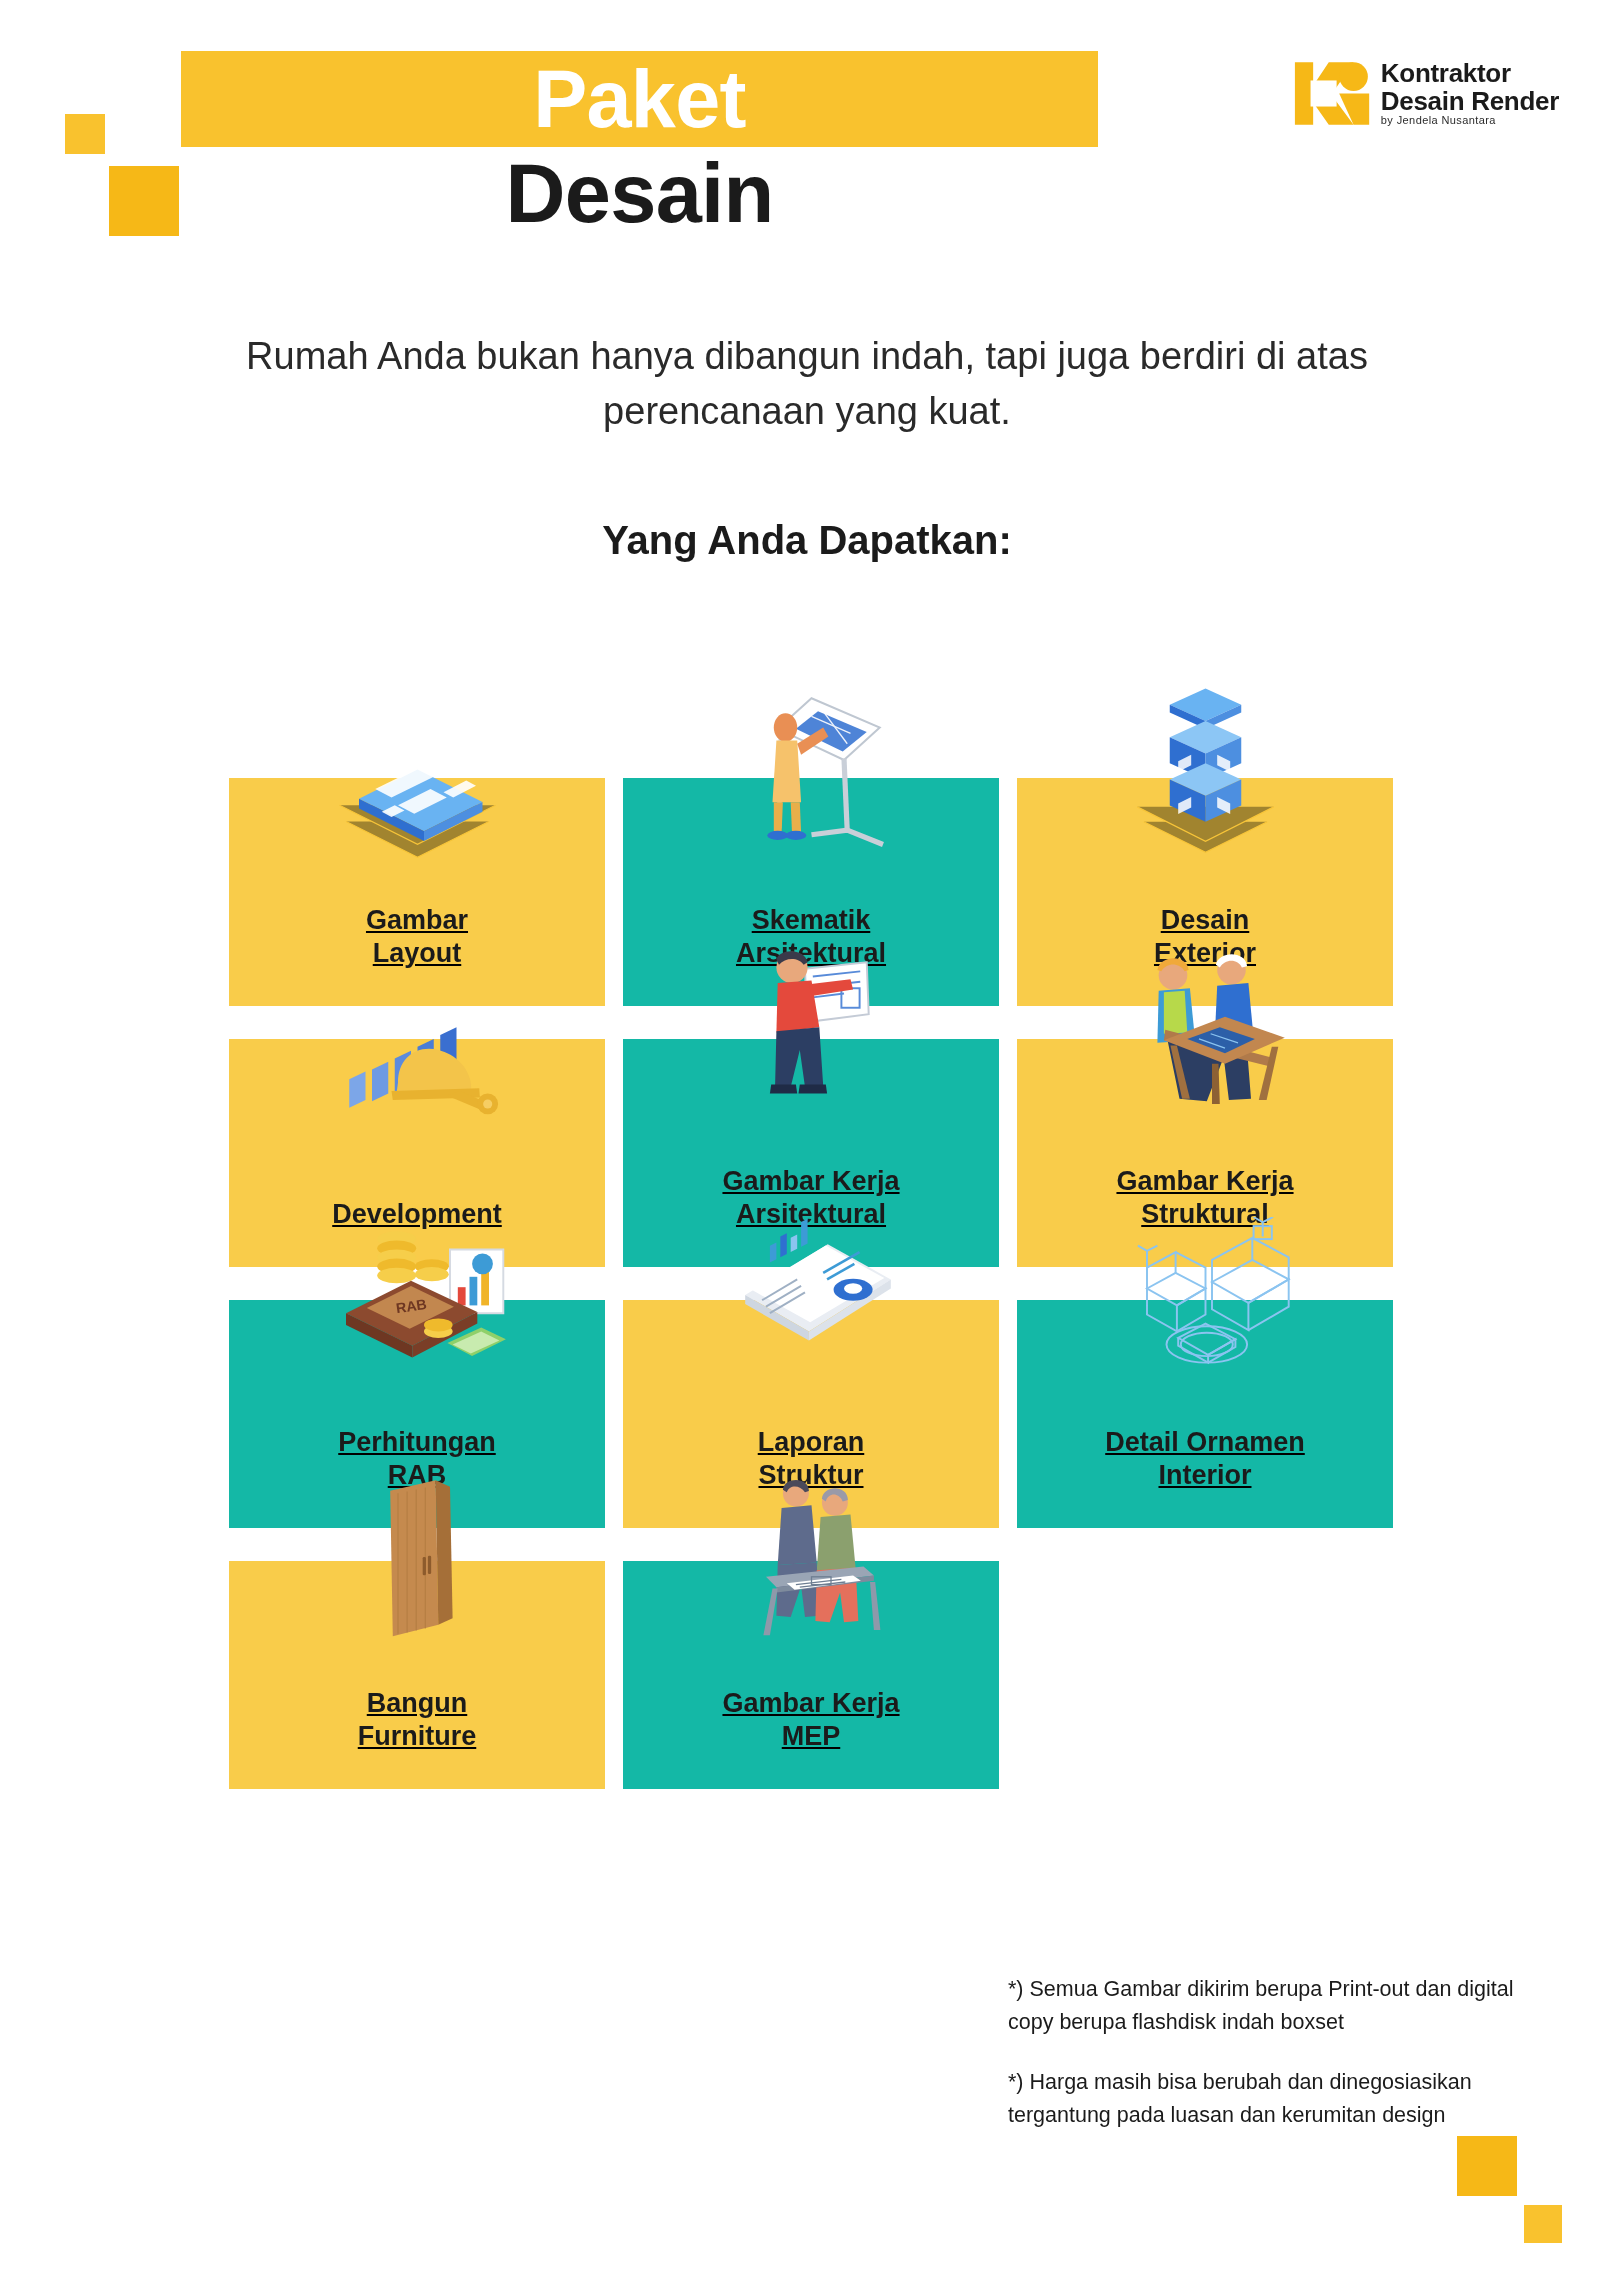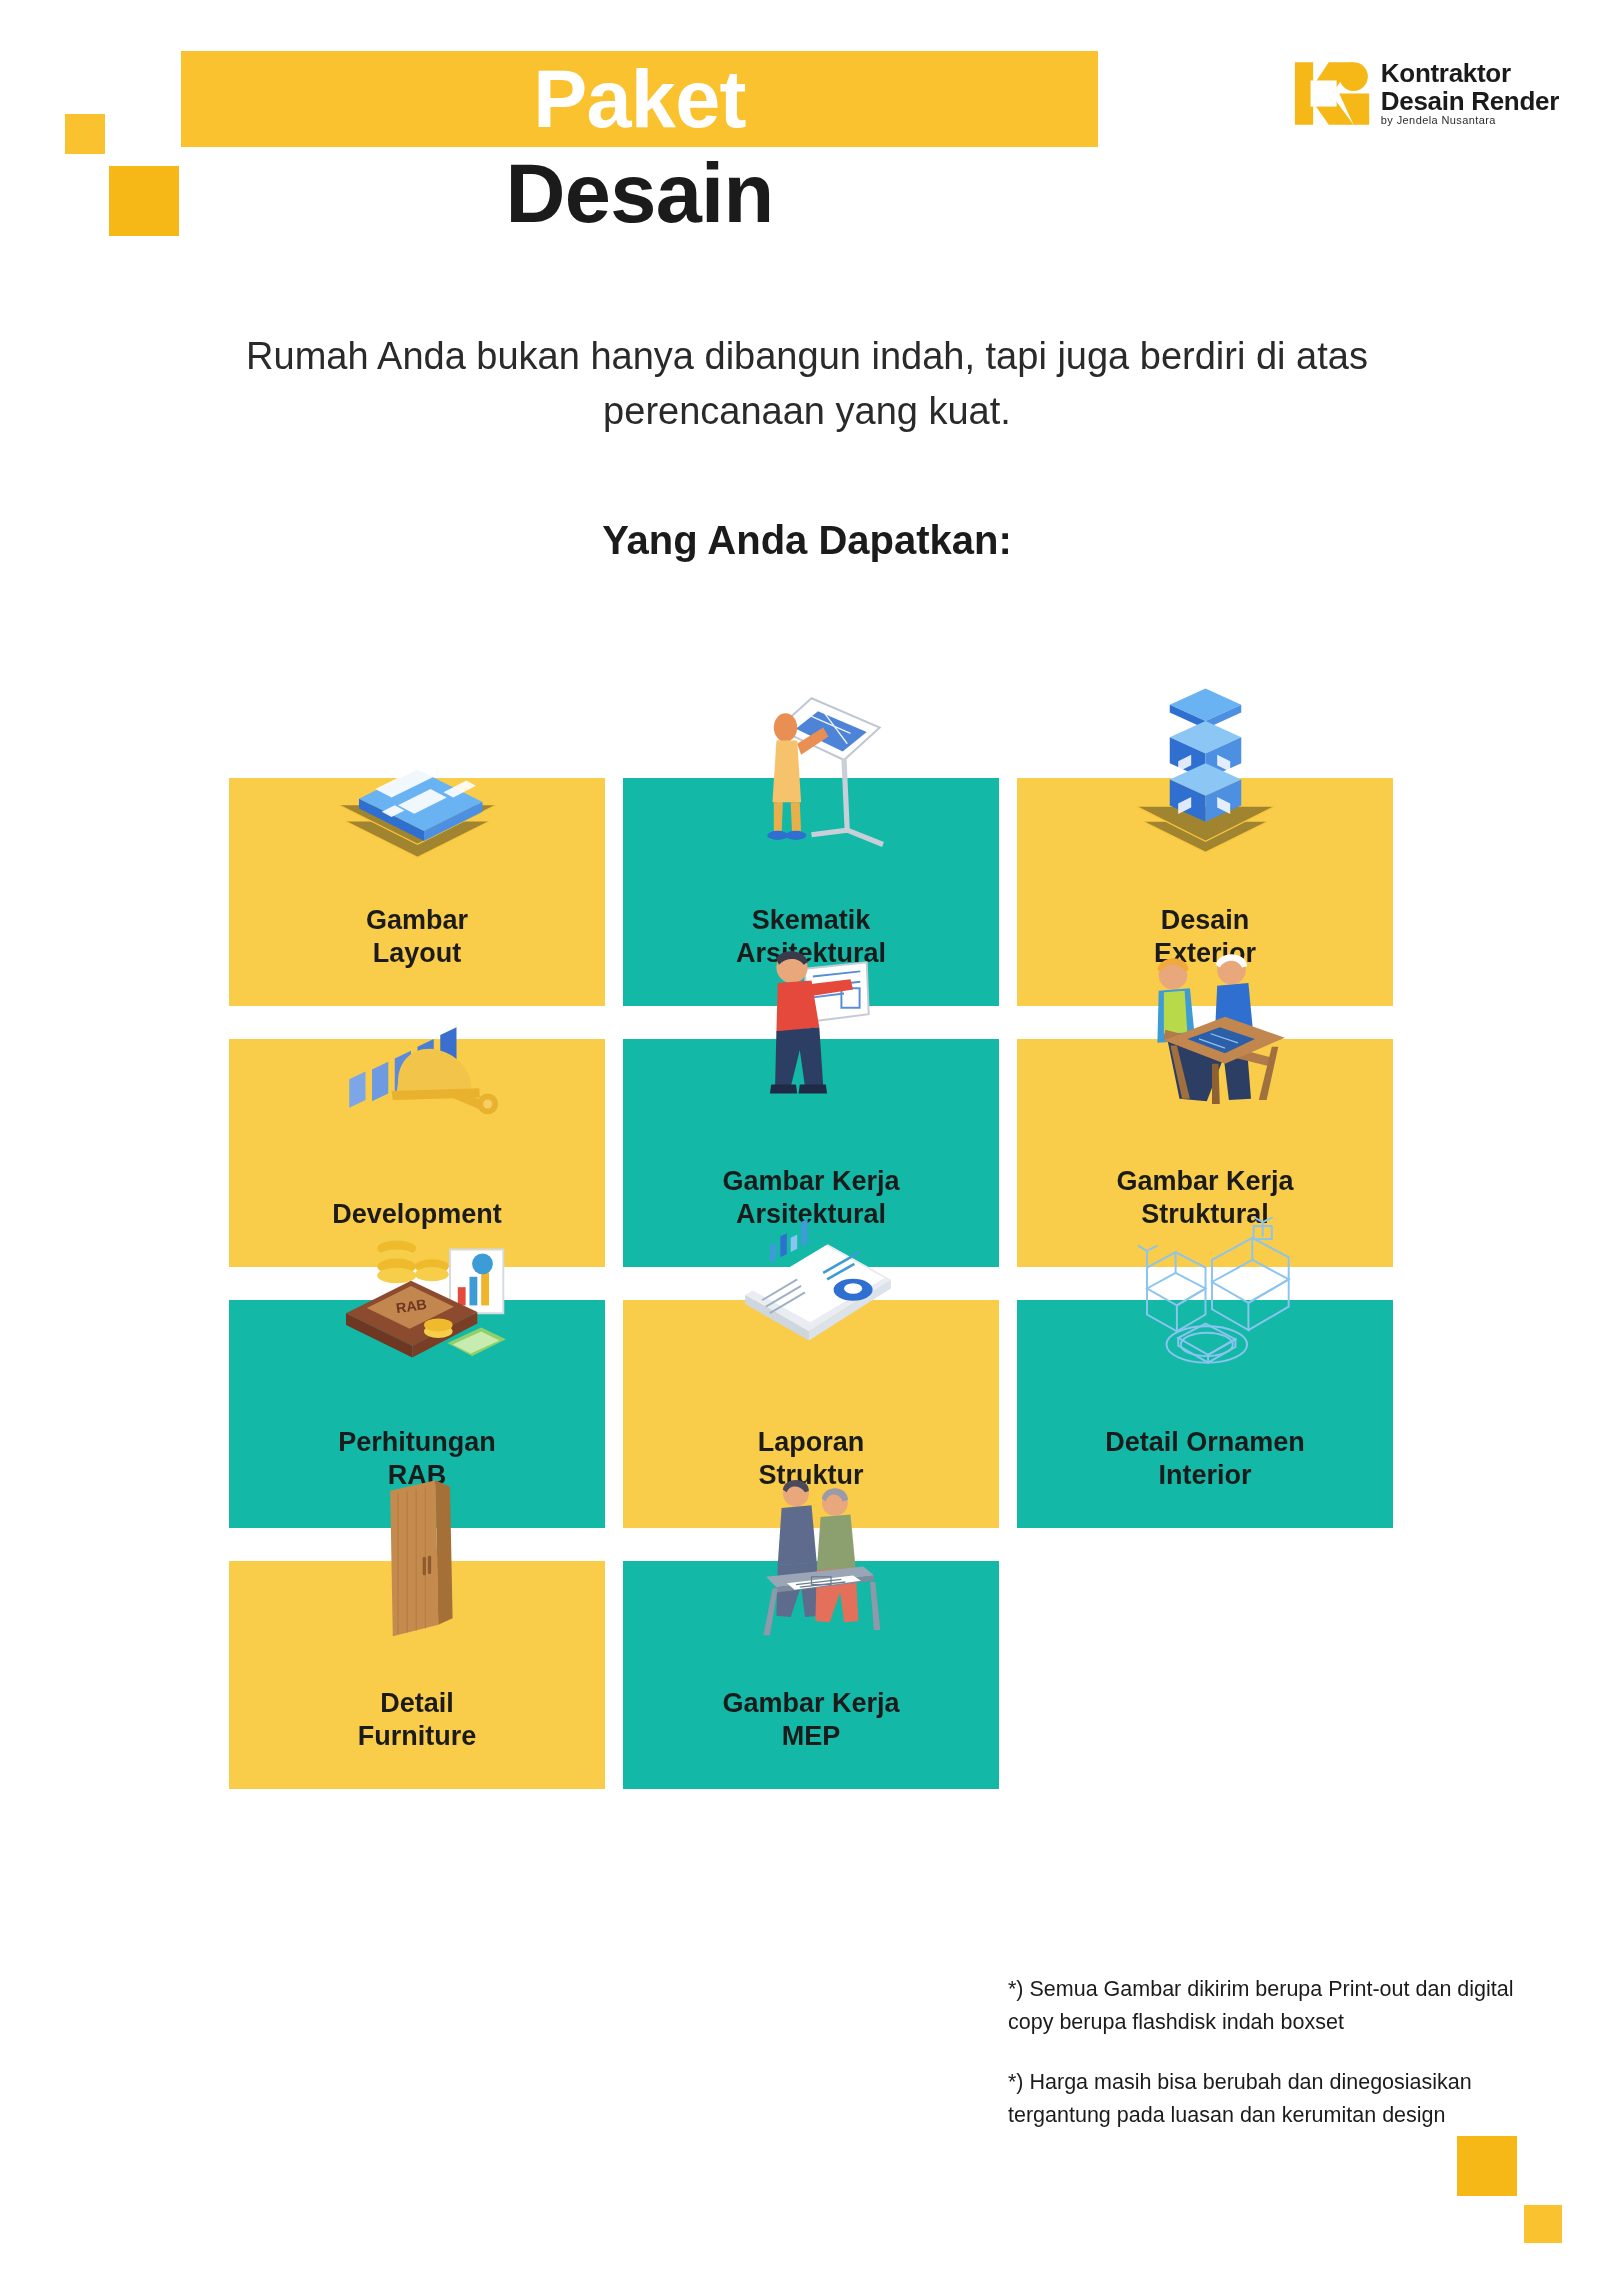--- a/index.html
+++ b/index.html
@@ -69,20 +69,21 @@
     width: 1224px;
     text-align: center;
     font-size: 40px; font-weight: bold; color: #1b1b1b;
   }
 
   
   .grid {
     position: absolute;
     left: 229px; top: 778px;
     width: 1165px;
+    text-decoration: underline;
   }
   .row { display: flex; gap: 18px; margin-bottom: 33px; }
   .cell { width: 376px; position: relative; }
 
   .cell-box {
     height: 228px;
     display: flex; align-items: flex-end; justify-content: center;
     padding-bottom: 35px;
     text-align: center;
     font-size: 27px; font-weight: bold; color: #1b1b1b;
@@ -409,21 +410,21 @@
             <path d="M120 34 L120 250"></path>
               <path d="M134 31 L134 248"></path>
             <path d="M148 28 L148 245"></path>
               <path d="M162 25 L162 242"></path>
           </g>
           <rect x="158" y="132" width="5" height="28" rx="2" fill="#8D5B2C"></rect>
           <rect x="166" y="130" width="5" height="28" rx="2" fill="#8D5B2C"></rect>
         </svg>
       </div>
       <div class="cell-box amber-light">
-        <span><span>Detail</span><br><span>Furniture</span></span>
+        <span><span>Bangun</span><br><span>Furniture</span></span>
       </div>
     </div>
 
     <div class="cell">
       <div class="art">
         <svg viewBox="0 0 300 280" width="195" height="182">
           <circle cx="126" cy="44" r="20" fill="#E8A87C"></circle>
           <path d="M106 38 C108 18, 146 18, 146 40 L140 42 C132 30, 116 30, 112 42 Z" fill="#4A4A5A"></path>
           <path d="M104 66 L150 62 L158 150 L98 154 Z" fill="#5E6B8C"></path>
           <circle cx="186" cy="58" r="20" fill="#E8A87C"></circle>

